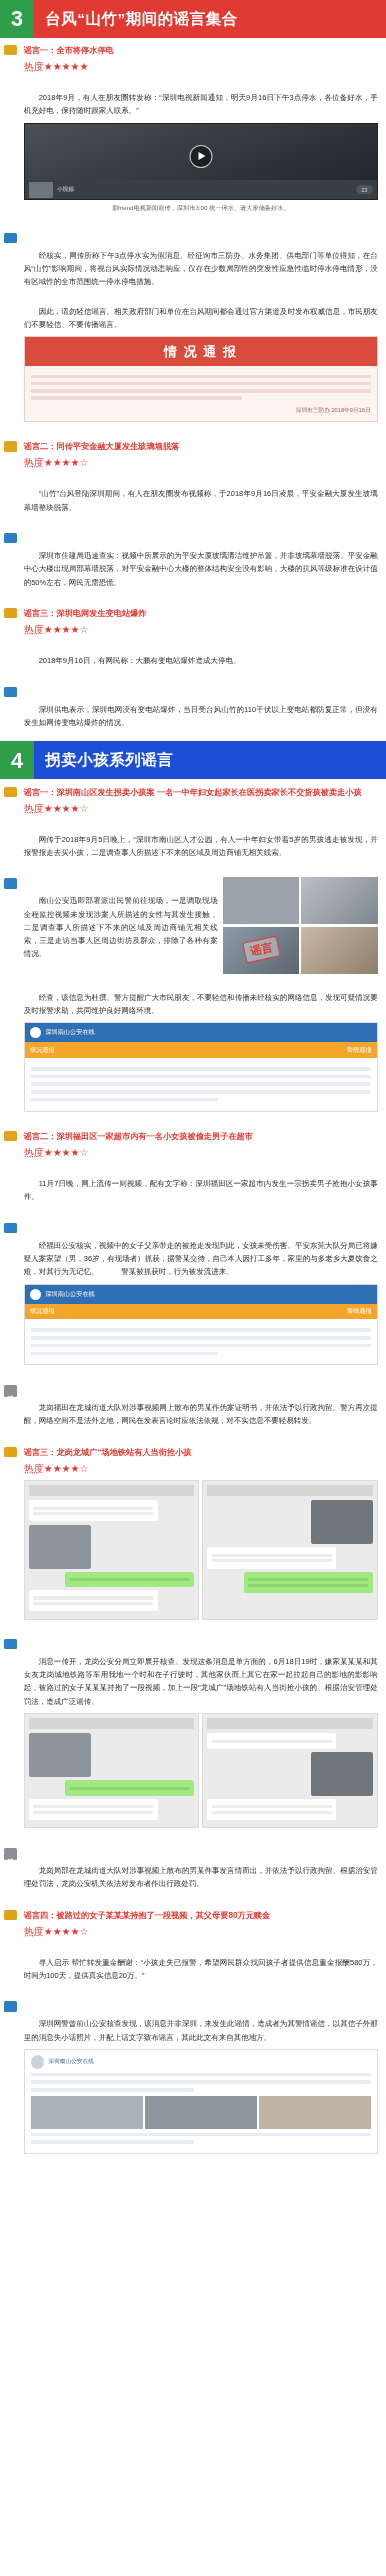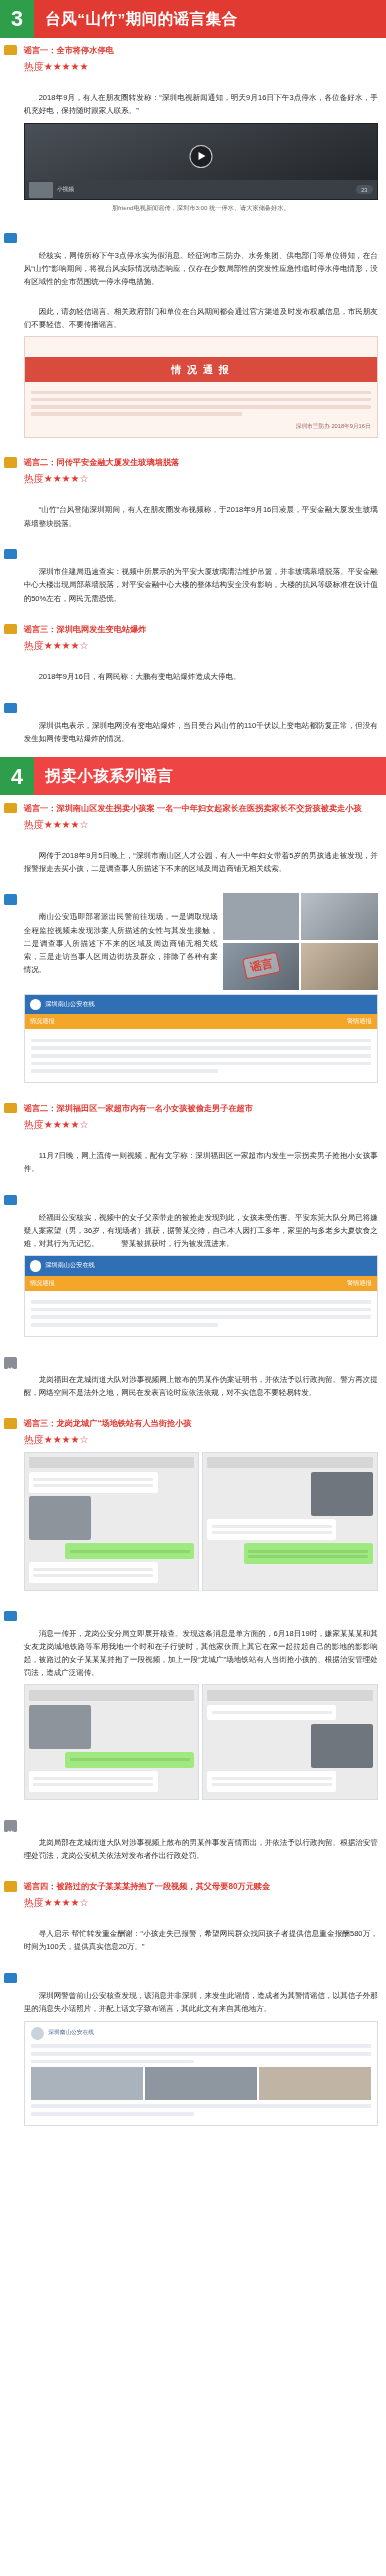--- a/index.html
+++ b/index.html
@@ -19,21 +19,21 @@
     font-size:21.6px; font-weight:bold; display:flex;
     align-items:center; justify-content:center;
     line-height:1;
   }
   .sec-title {
     flex:1; background:#e03a32; color:#fff;
     display:flex; align-items:center; padding-left:11.3px;
     font-size:15.5px; font-weight:bold; letter-spacing:0.5px;
   }
   .sec-head.alt .sec-num { background:#2f9e4b; }
-  .sec-head.alt .sec-title { background:#ef4444; }
+  .sec-head.alt .sec-title { background:#1d4ed8; }
 
   
   .row { display:flex; width:386px; align-items:stretch; }
   .gutter {
     width:20.6px; min-width:20.6px;
     display:flex; align-items:flex-start; justify-content:center;
     padding-top:7.2px;
   }
   .gutter .tag {
     writing-mode:vertical-rl;
@@ -71,21 +71,21 @@
     background:rgba(0,0,0,.45); border:1px solid rgba(255,255,255,.75);
   }
   .video-card .play:after {
     content:""; position:absolute; left:8.2px; top:6.2px;
     border-left:7.2px solid #fff; border-top:4.6px solid transparent; border-bottom:4.6px solid transparent;
   }
   .vcaption { text-align:center; font-size:6.2px; color:#666; padding:3.1px 2.1px 1px; line-height:1.5; }
 
   
   .notice { background:#fdf3ef; border:0.5px solid #eccfc6; }
-  .notice .nhead { background:#d94b3d; color:#fff; text-align:center; font-size:10px; font-weight:bold; padding:5.2px 0; letter-spacing:1.5px;margin-top:20px; }
+  .notice .nhead { background:#d94b3d; color:#fff; text-align:center; font-size:13px; font-weight:bold; padding:5.2px 0; letter-spacing:1.5px; }
   .notice .nbody { padding:5.2px 6.2px; font-size:5.7px; line-height:1.9; color:#7a4b40; }
   .notice .nbody .line { height:3.6px; background:#f0d9d2; margin:3.6px 0; border-radius:1px; }
   .notice .nbody .line.s { width:62%; }
   .notice .sign { text-align:right; font-size:5.7px; color:#9a6256; margin-top:5.2px; }
 
   
   .photo-grid { display:grid; grid-template-columns:1fr 1fr; gap:2.1px; }
   .ph { position:relative; height:47px; background:#9aa3ab; overflow:hidden; }
   .ph.v2 { background:linear-gradient(135deg,#b9c0c6,#7f878e); }
   .ph.v3 { background:linear-gradient(135deg,#8d9aa6,#5d6670); }
@@ -261,20 +261,21 @@
             <div class="ph v2"></div>
             <div class="ph v3">
               <div class="stampbox">
                 <span class="stamp-red">谣言</span>
               </div>
             </div>
             <div class="ph v4"></div>
           </div>
         </div>
       </div>
+      <p class="txt ind">经查，该信息为杜撰。警方提醒广大市民朋友，不要轻信和传播未经核实的网络信息，发现可疑情况要及时报警求助，共同维护良好网络环境。</p>
       <div class="img-wrap">
         <div class="shot weibo">
           <div class="whead">
             <span class="wav"></span>
             <span>深圳南山公安在线</span>
           </div>
           <div class="wbar">
             <span>情况通报</span>
             <span>警情通报</span>
           </div>

